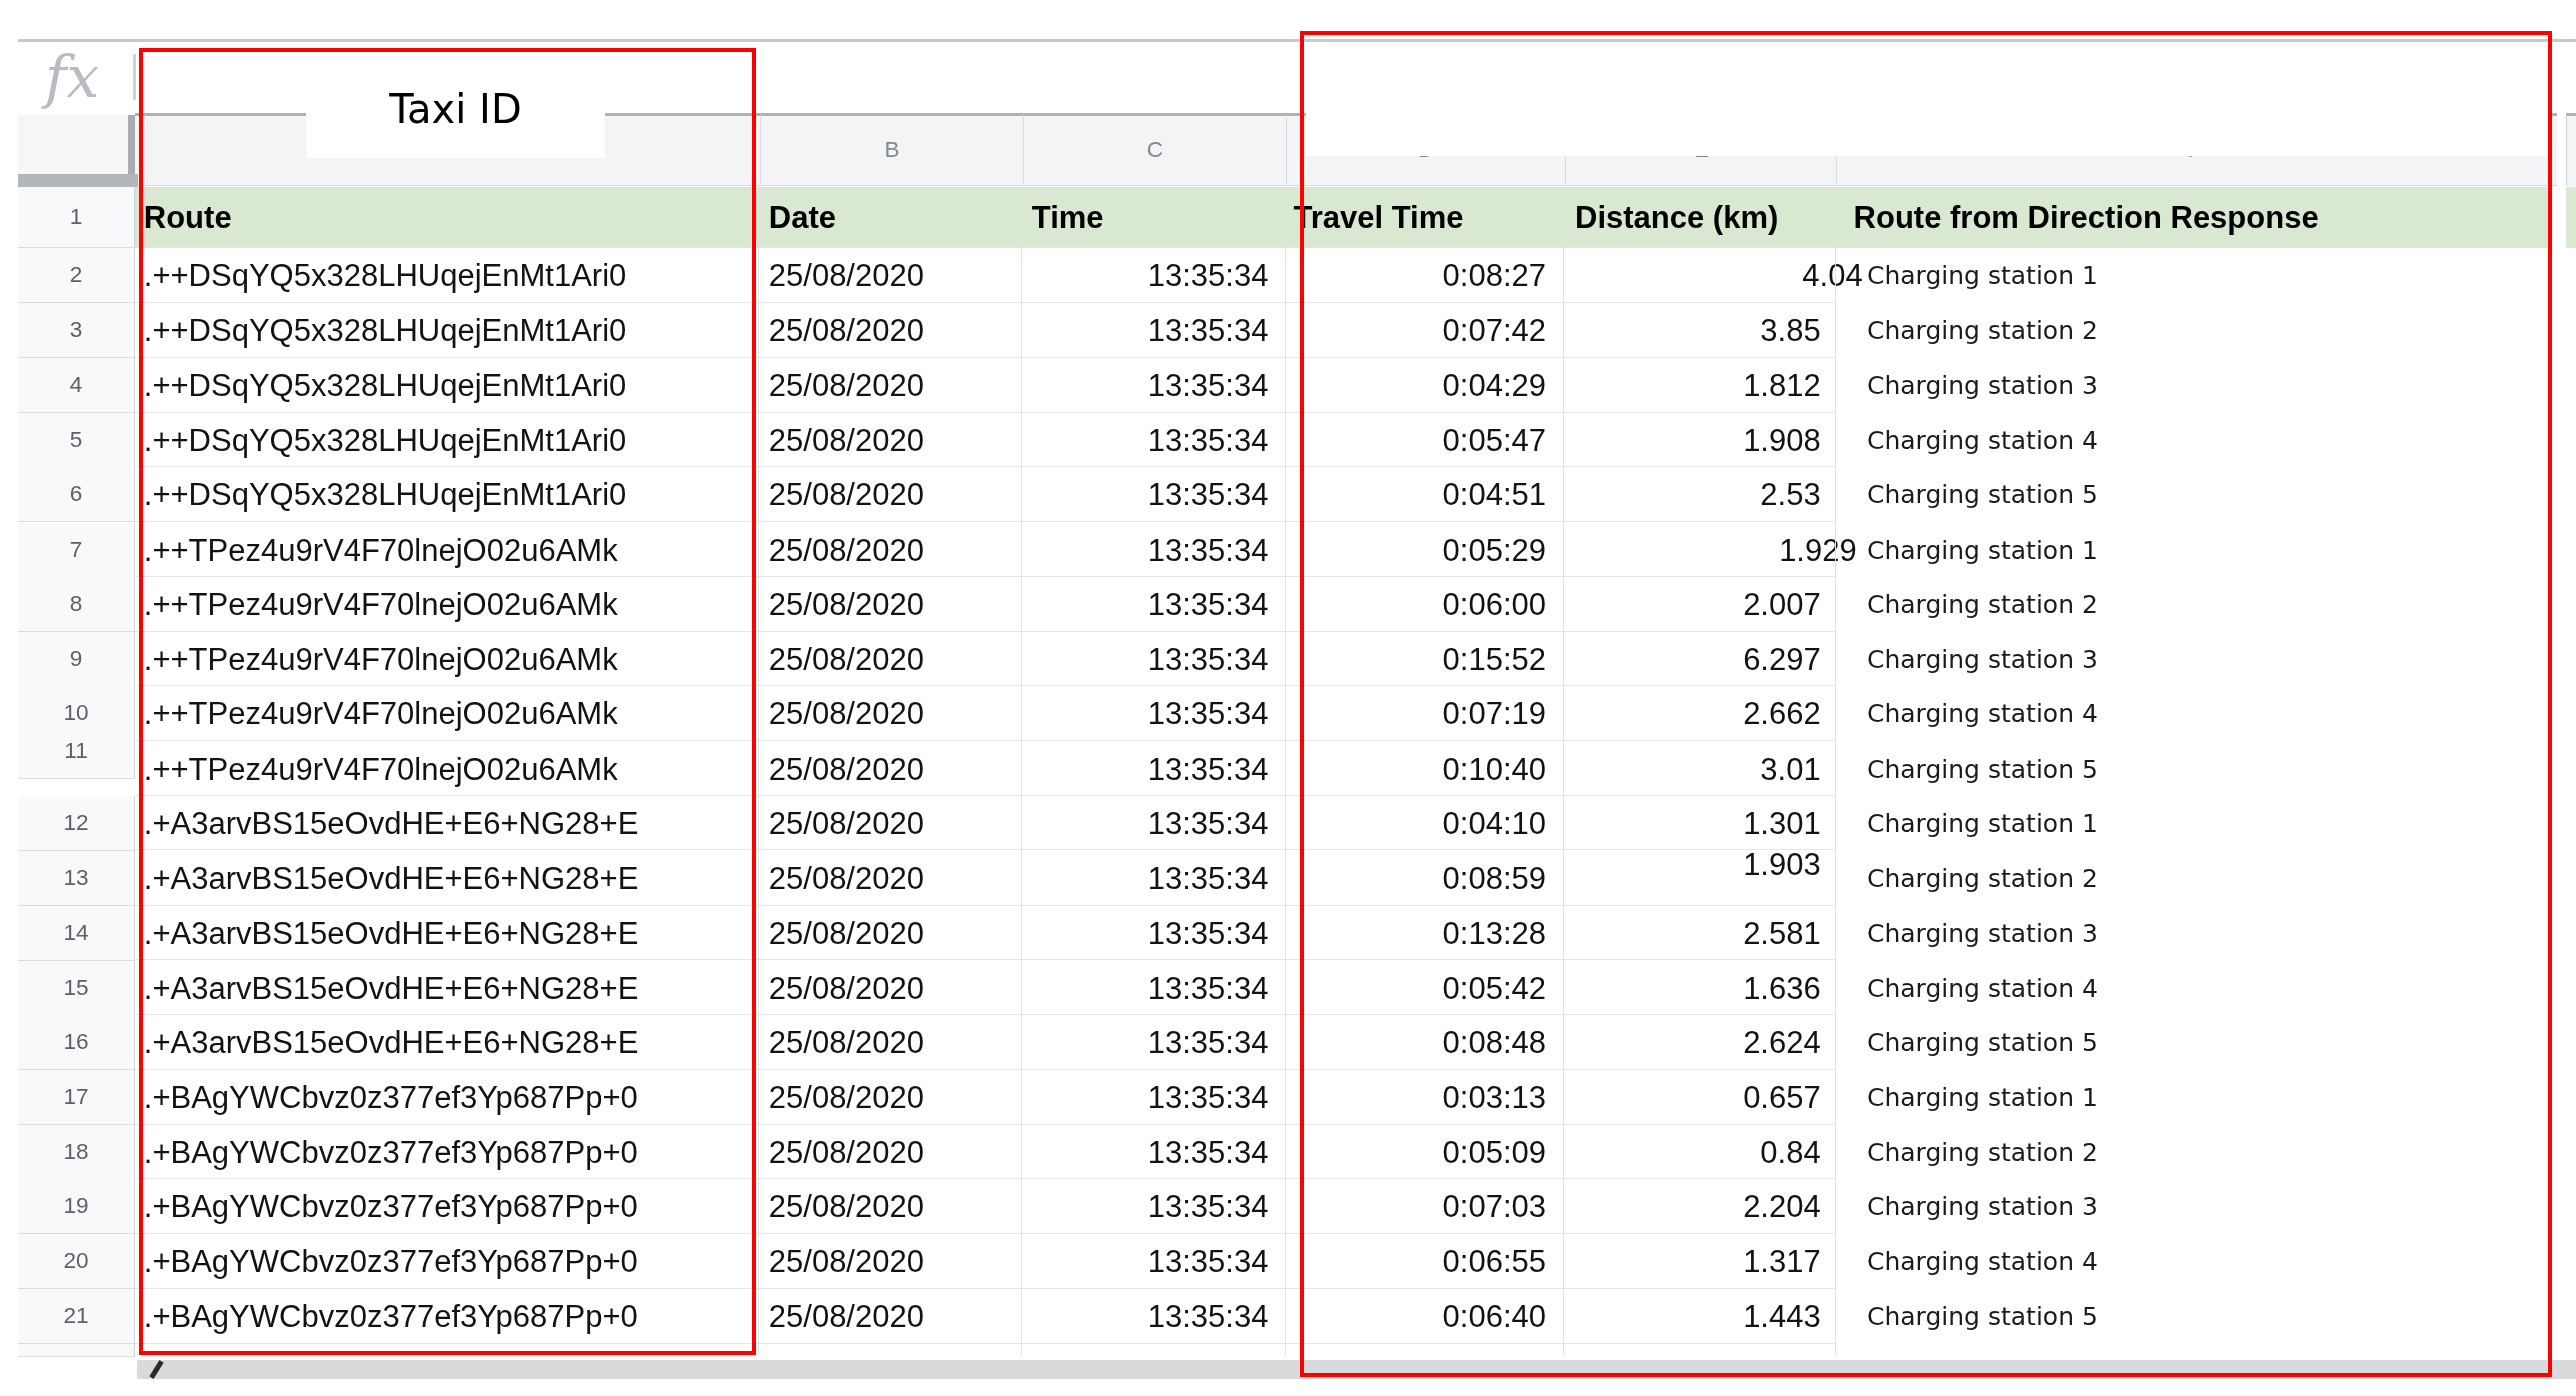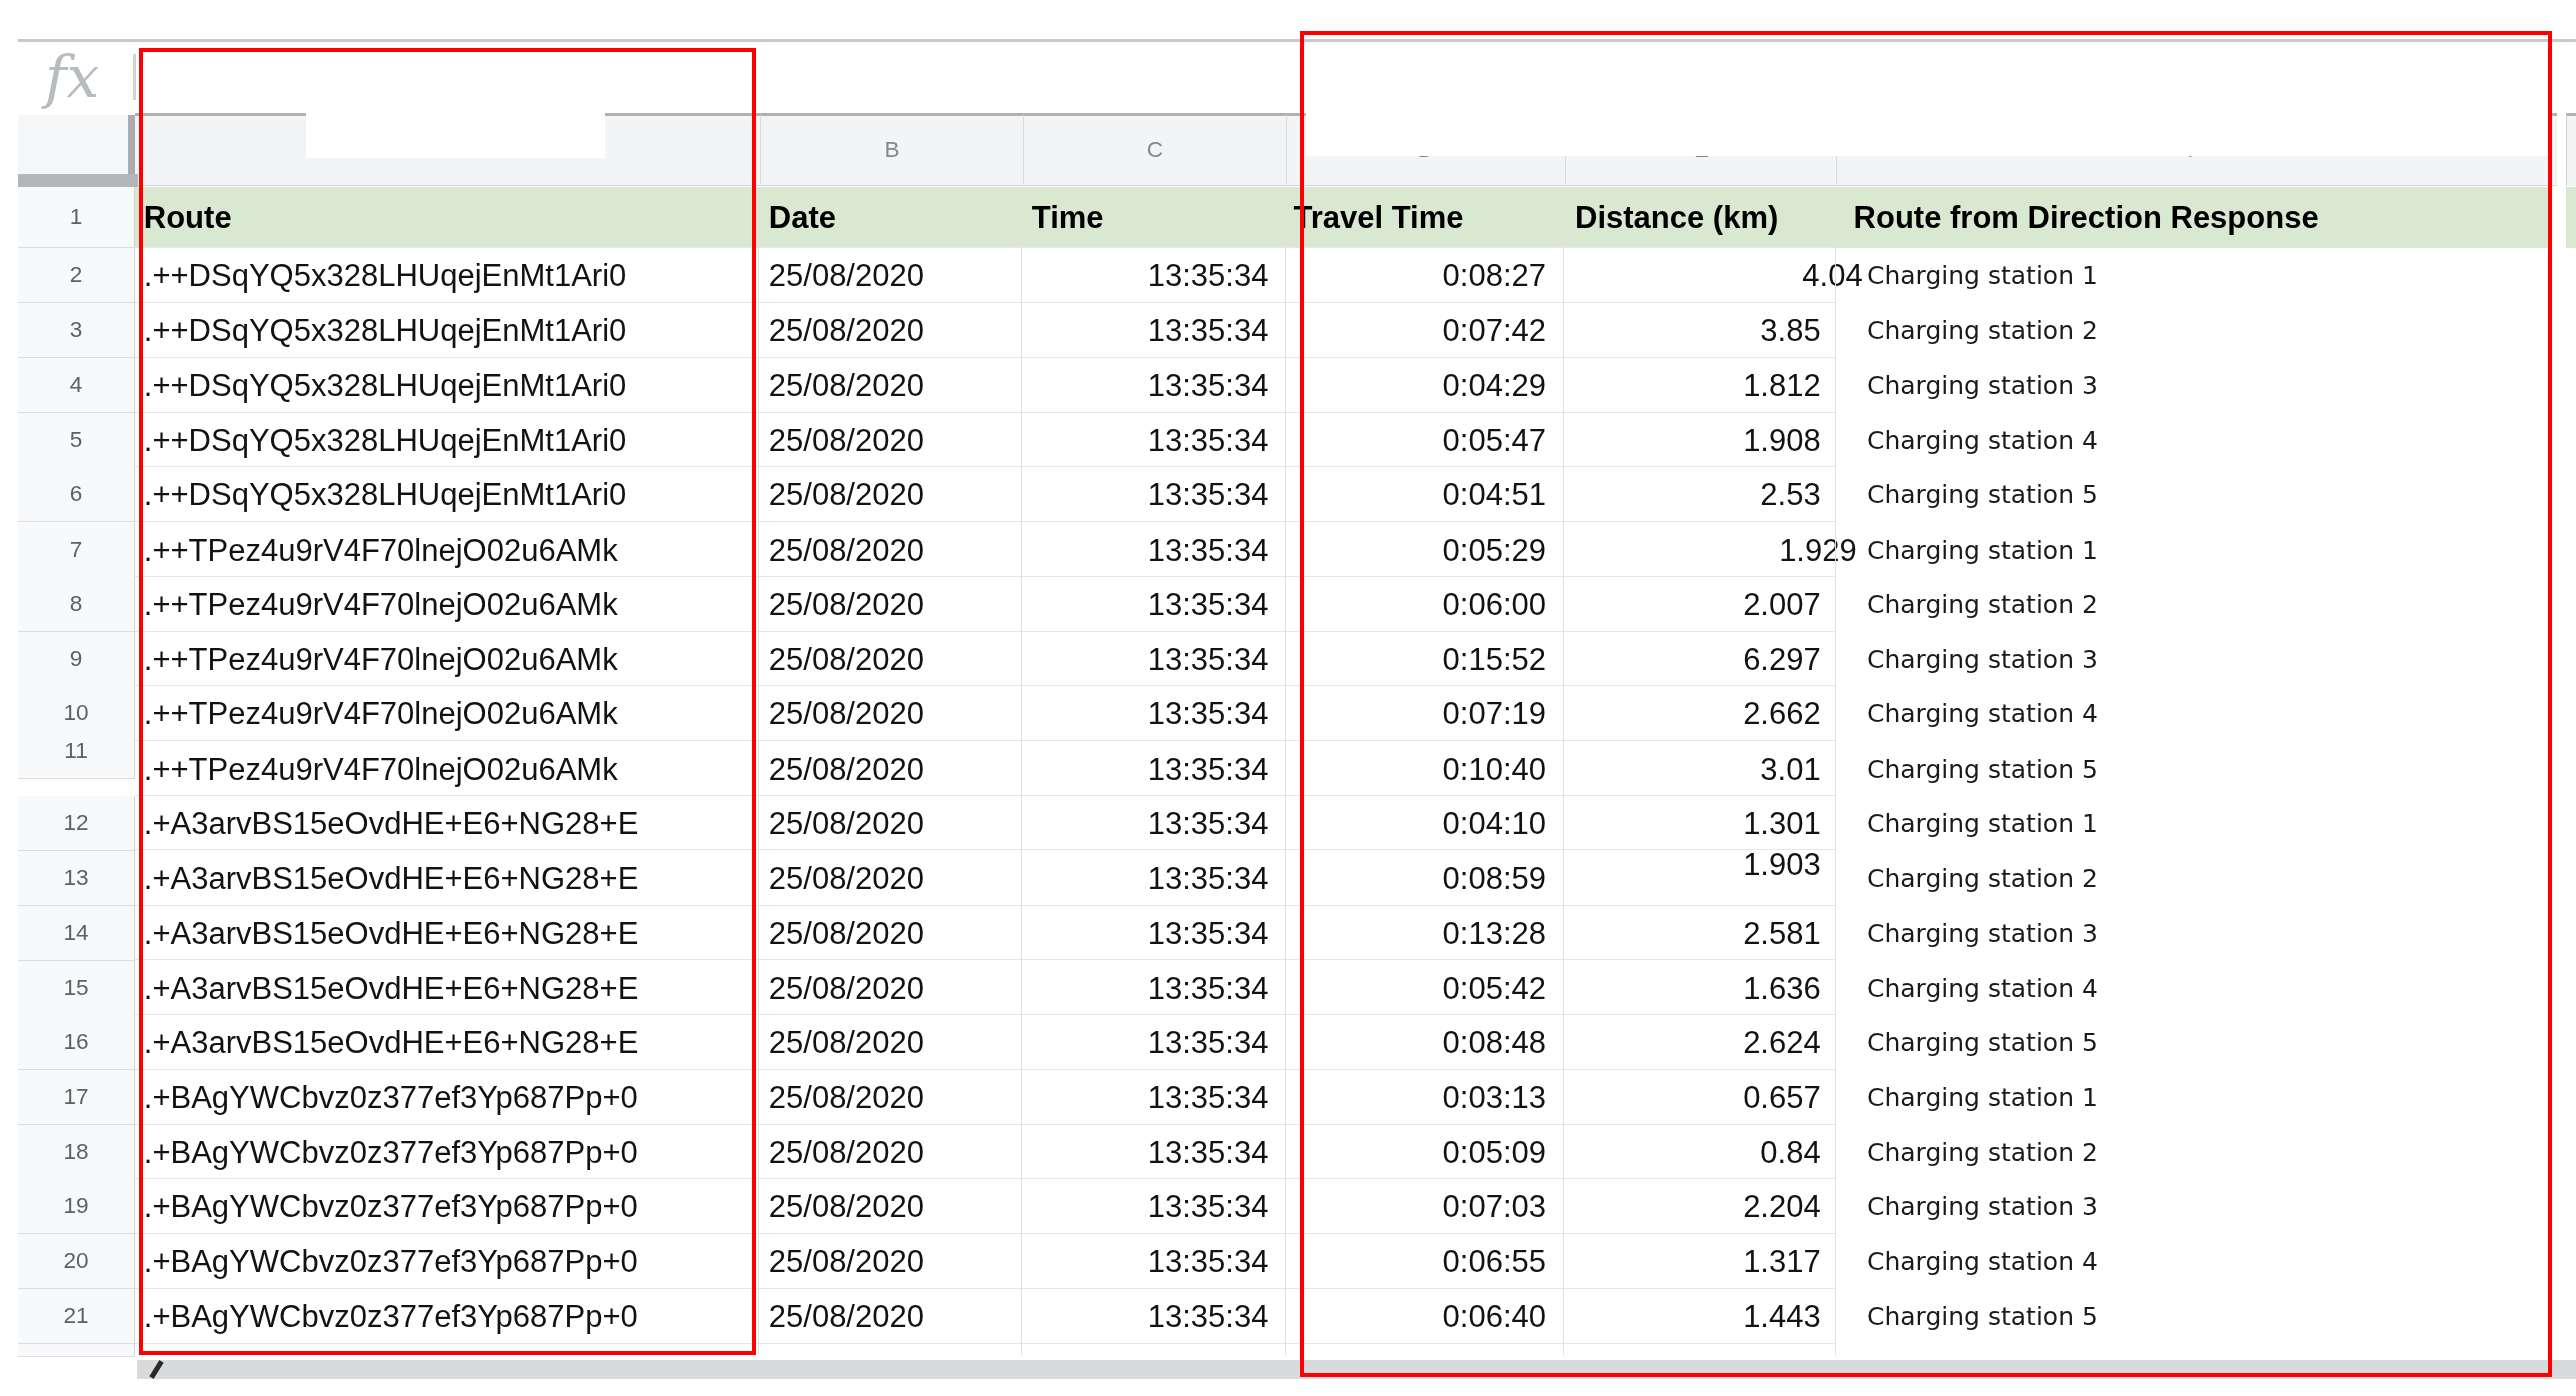--- a/index.html
+++ b/index.html
@@ -258,17 +258,18 @@
       <div class="gridline-v abs" style="left: 1835px; top: 187px; height: 1168px;"></div>
     </div>
   <div class="abs" id="header-sliver" style="background: rgb(217, 232, 209);"></div>
   <div class="abs rownum" id="rownum-partial"></div>
 
   <div class="abs" id="bottom-bar"></div>
   <div class="abs" id="sheet-corner-mark"></div>
 
   <div class="abs ann-patch" id="annotation-taxi-patch" style="left:306px;top:112px;width:299px;height:46px;"></div>
   <div class="abs ann-patch" id="annotation-charging-patch" style="left:1306px;top:108px;width:1246px;height:48px;"></div>
+  <div class="abs ann-text" id="annotation-taxi-text" style="left:306px;top:60px;width:299px;height:98px;">Taxi ID</div>
 
   <div class="abs red-box" id="red-box-taxi" style="left: 139px; top: 48px; width: 617px; height: 1307px; border-color: rgb(254, 0, 0);"></div>
   <div class="abs red-box" id="red-box-charging" style="left: 1300px; top: 31px; width: 1252px; height: 1346px; border-color: rgb(254, 0, 0);"></div>
 </div>
 
 
 </body></html>

